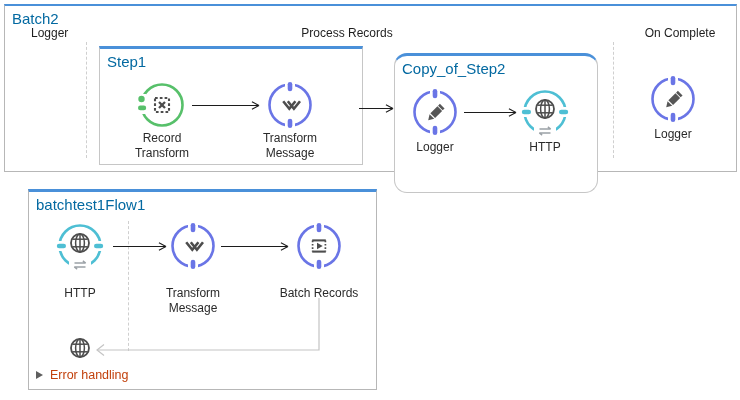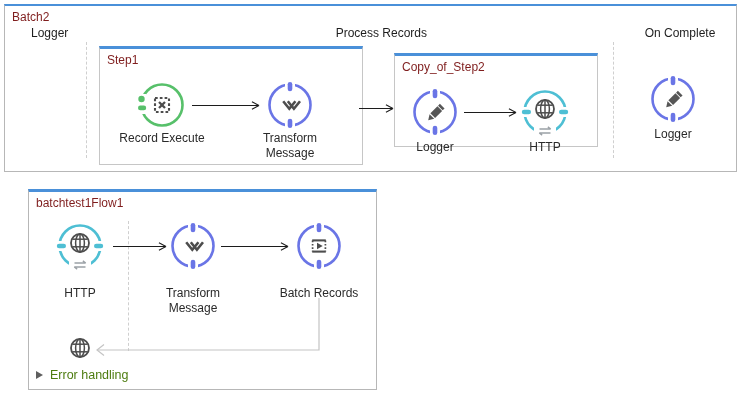--- a/index.html
+++ b/index.html
@@ -2,34 +2,34 @@
 <html style="--accent_blue: #4a90d9; --node_purple: #6a75e6; --node_teal: #4ebfd4; --node_green: #57c06a; --icon_gray: #4d4d4d; --connector_gray: #c4c4c4;"><head>
 <meta charset="utf-8">
 <style>
   html,body{margin:0;padding:0;background:#ffffff;}
   .canvas{position:relative;width:740px;height:400px;background:#ffffff;overflow:hidden;
           font-family:"Liberation Sans", sans-serif;color:#222;}
   .flow-box{position:absolute;box-sizing:border-box;background:#fff;
             border:1px solid #b7b7b7;border-top:2px solid var(--accent_blue);}
   .scope-box{position:absolute;box-sizing:border-box;background:#fff;
              border:1px solid #c6c6c6;border-top:3px solid var(--accent_blue);}
-  .flow-title{position:absolute;left:7px;top:4px;font-size:12px;color:#7f1d1d;white-space:nowrap;}
+  .flow-title{position:absolute;left:7px;top:4px;font-size:15px;color:#0369a1;white-space:nowrap;}
   .section-label{position:absolute;top:20px;font-size:12px;color:#1e1e1e;text-align:center;white-space:nowrap;}
   .divider{position:absolute;width:0;border-left:1px dashed #cfcfcf;}
   .node{position:absolute;}
   .node-label{position:absolute;width:96px;text-align:center;font-size:12px;line-height:1.25;color:#2a2a2a;}
   .harrow{position:absolute;height:0;border-top:1.3px solid #1c1c1c;}
   .harrow::before,.harrow::after{content:"";position:absolute;right:-1px;width:8px;height:0;
       border-top:1.3px solid #1c1c1c;transform-origin:right center;}
   .harrow::before{top:-1px;transform:rotate(28deg);}
   .harrow::after{top:-1px;transform:rotate(-28deg);}
   .eh-row{position:absolute;left:7px;top:176px;display:flex;align-items:center;gap:7px;cursor:default;}
   .tri{width:0;height:0;border-left:7px solid #5f5f5f;border-top:4.5px solid transparent;
        border-bottom:4.5px solid transparent;}
-  .eh-text{font-size:12.5px;color:#4d7c0f;}
+  .eh-text{font-size:12.5px;color:#c2410c;}
   svg{display:block;}
   .defs{position:absolute;width:0;height:0;}
 </style>
 </head>
 <body>
 
 <svg class="defs" aria-hidden="true">
   <defs>
     <symbol id="sym-globe" viewBox="0 0 24 24">
       <g fill="none" stroke="#4d4d4d">
@@ -77,58 +77,58 @@
     </symbol>
   </defs>
 </svg>
 
 <div class="canvas">
 
   <div class="flow-box" style="left:4px;top:4px;width:733px;height:168px;">
     <div class="flow-title">Batch2</div>
 
     <div class="section-label" style="left:26px;">Logger</div>
-    <div class="section-label" style="left:262px;width:160px;text-align:right;">Process Records</div>
+    <div class="section-label" style="left:262px;width:160px;">Process Records</div>
     <div class="section-label" style="left:595px;width:160px;">On Complete</div>
 
     <div class="divider" style="left:81px;top:36px;height:116px;"></div>
     <div class="divider" style="left:608px;top:36px;height:116px;"></div>
 
     <div class="scope-box" style="left:94px;top:40px;width:264px;height:119px;">
       <div class="flow-title">Step1</div>
 
       <div class="node" style="left:38px;top:32px;">
         <svg width="48" height="48" viewBox="0 0 48 48">
           <circle cx="24" cy="24" r="20.5" fill="#fff" style="stroke:var(--node_green)" stroke-width="2.6"></circle>
           <rect x="0" y="13" width="8" height="20" fill="#fff"></rect>
           <circle cx="3.5" cy="18" r="3.2" style="fill:var(--node_green)"></circle>
           <rect x="0" y="24.6" width="8.2" height="4.6" rx="2.3" style="fill:var(--node_green)"></rect>
           <use href="#sym-variable" x="12" y="12" width="24" height="24"></use>
         </svg>
       </div>
-      <div class="node-label" style="left:14px;top:82px;">Record Execute</div>
+      <div class="node-label" style="left:14px;top:82px;">Record Transform</div>
 
       <div class="harrow" style="left:92px;top:56px;width:66px;"></div>
 
       <div class="node" style="left:166px;top:32px;">
         <svg width="48" height="48" viewBox="0 0 48 48">
           <circle cx="24" cy="24" r="20.5" fill="#fff" style="stroke:var(--node_purple)" stroke-width="2.6"></circle>
           <rect x="19" y="0" width="10" height="9" fill="#fff"></rect>
           <rect x="19" y="39" width="10" height="9" fill="#fff"></rect>
           <rect x="21.7" y="1" width="4.6" height="9.2" rx="2.3" style="fill:var(--node_purple)"></rect>
           <rect x="21.7" y="37.8" width="4.6" height="9.2" rx="2.3" style="fill:var(--node_purple)"></rect>
           <use href="#sym-dw" x="12" y="12" width="24" height="24"></use>
         </svg>
       </div>
       <div class="node-label" style="left:142px;top:82px;">Transform Message</div>
     </div>
 
     <div class="harrow" style="left:354px;top:102px;width:33px;"></div>
 
-    <div class="scope-box" style="left:389px;top:47px;width:204px;height:94px;">
+    <div class="scope-box" style="left:389px;top:47px;width:204px;height:140px;border-radius:13px;">
       <div class="flow-title">Copy_of_Step2</div>
 
       <div class="node" style="left:16px;top:32px;">
         <svg width="48" height="48" viewBox="0 0 48 48">
           <circle cx="24" cy="24" r="20.5" fill="#fff" style="stroke:var(--node_purple)" stroke-width="2.6"></circle>
           <rect x="19" y="0" width="10" height="9" fill="#fff"></rect>
           <rect x="19" y="39" width="10" height="9" fill="#fff"></rect>
           <rect x="21.7" y="1" width="4.6" height="9.2" rx="2.3" style="fill:var(--node_purple)"></rect>
           <rect x="21.7" y="37.8" width="4.6" height="9.2" rx="2.3" style="fill:var(--node_purple)"></rect>
           <use href="#sym-pencil" x="12" y="12" width="24" height="24"></use>

